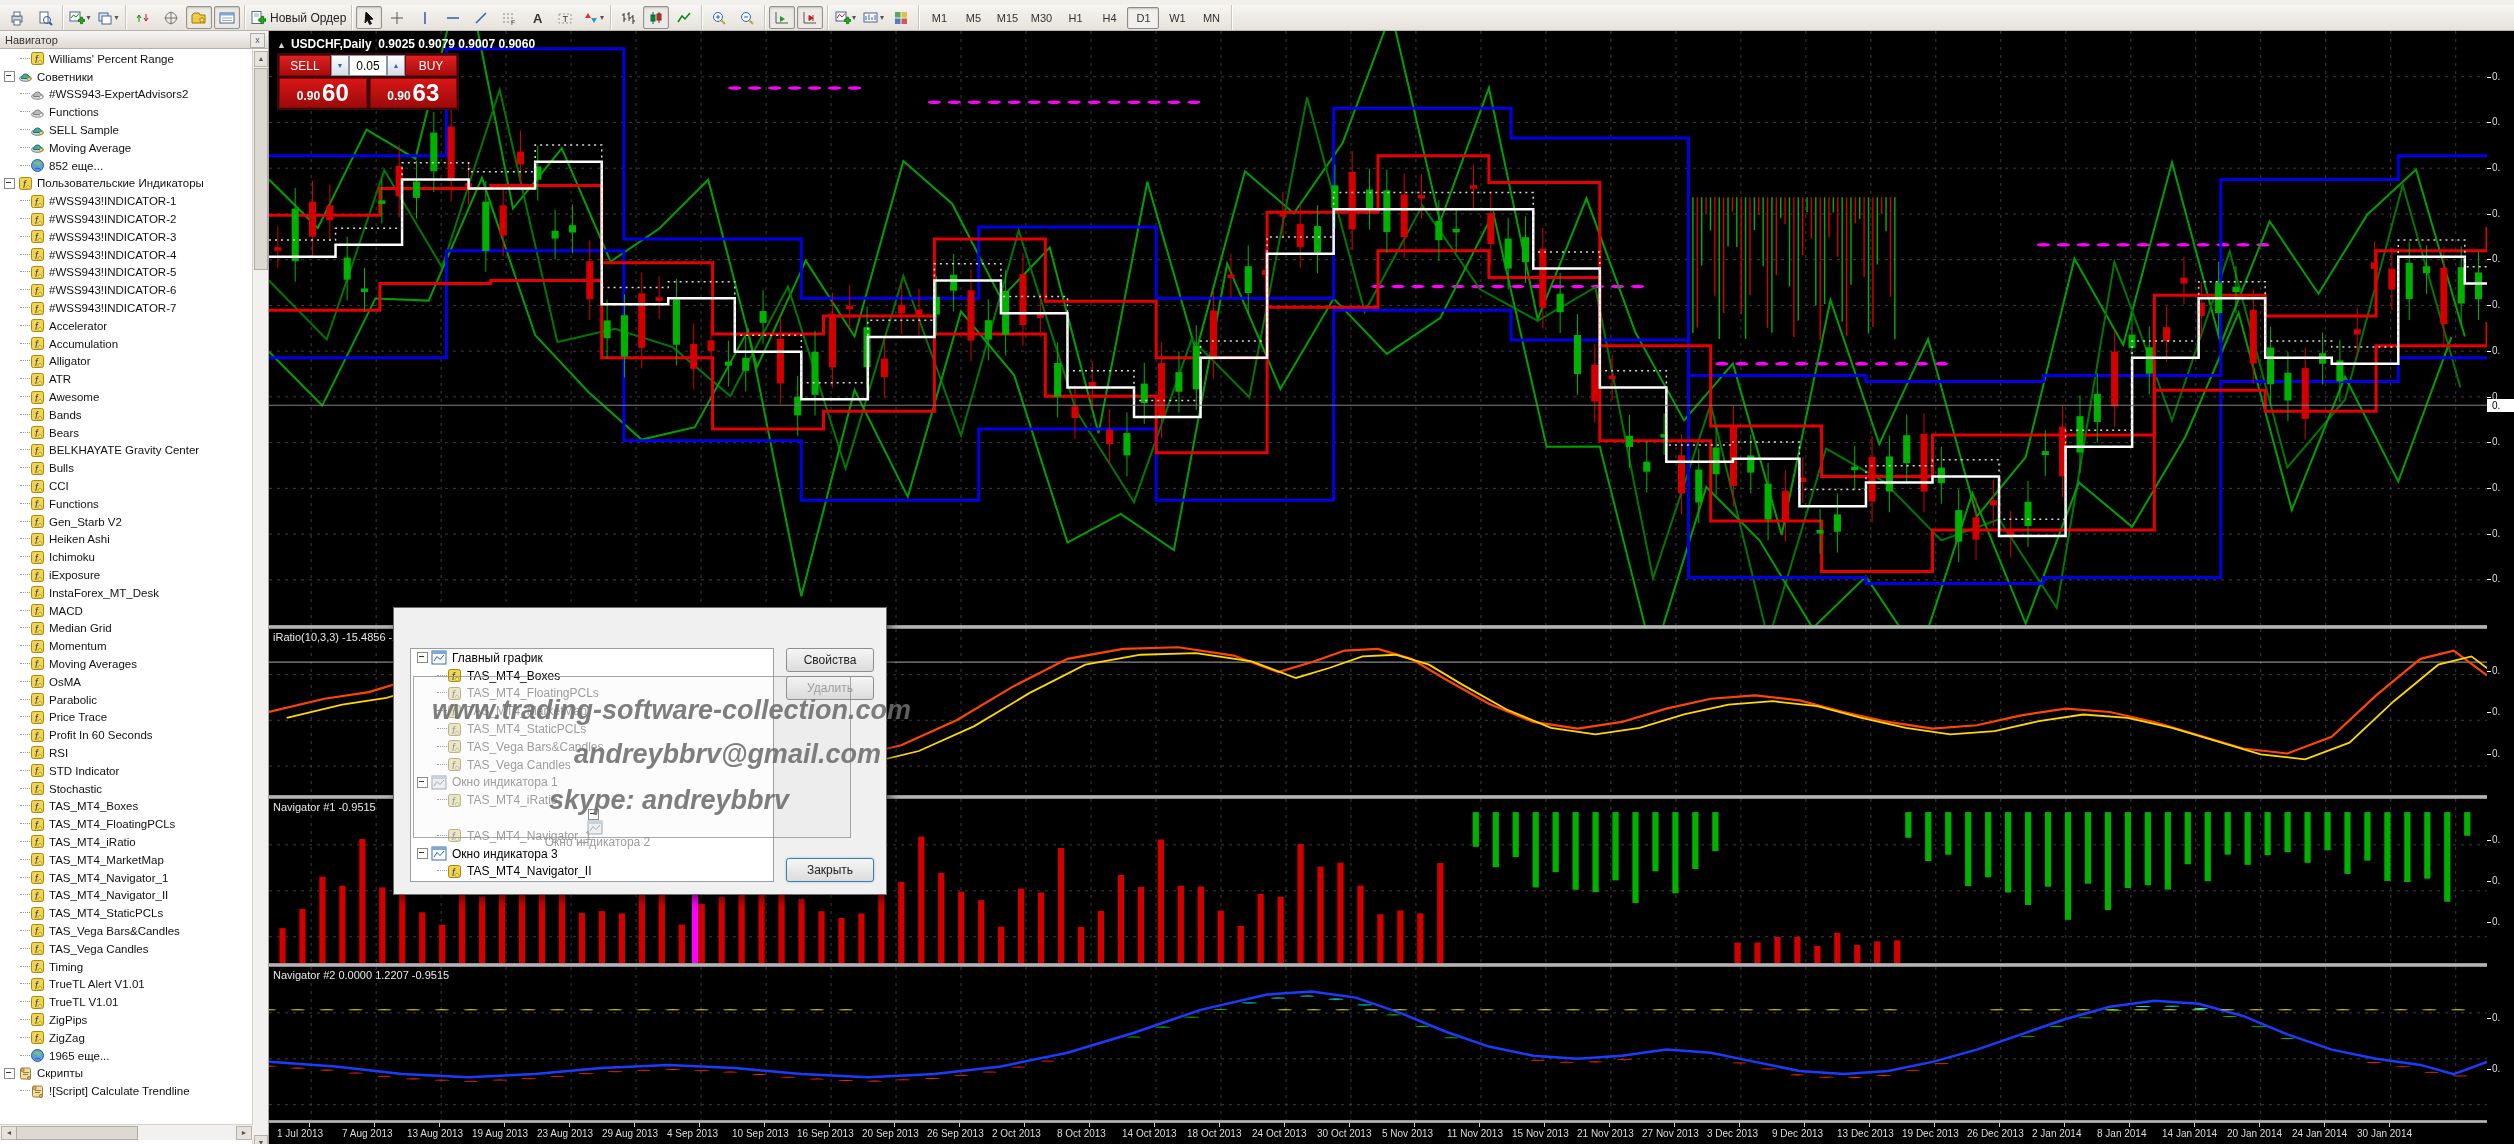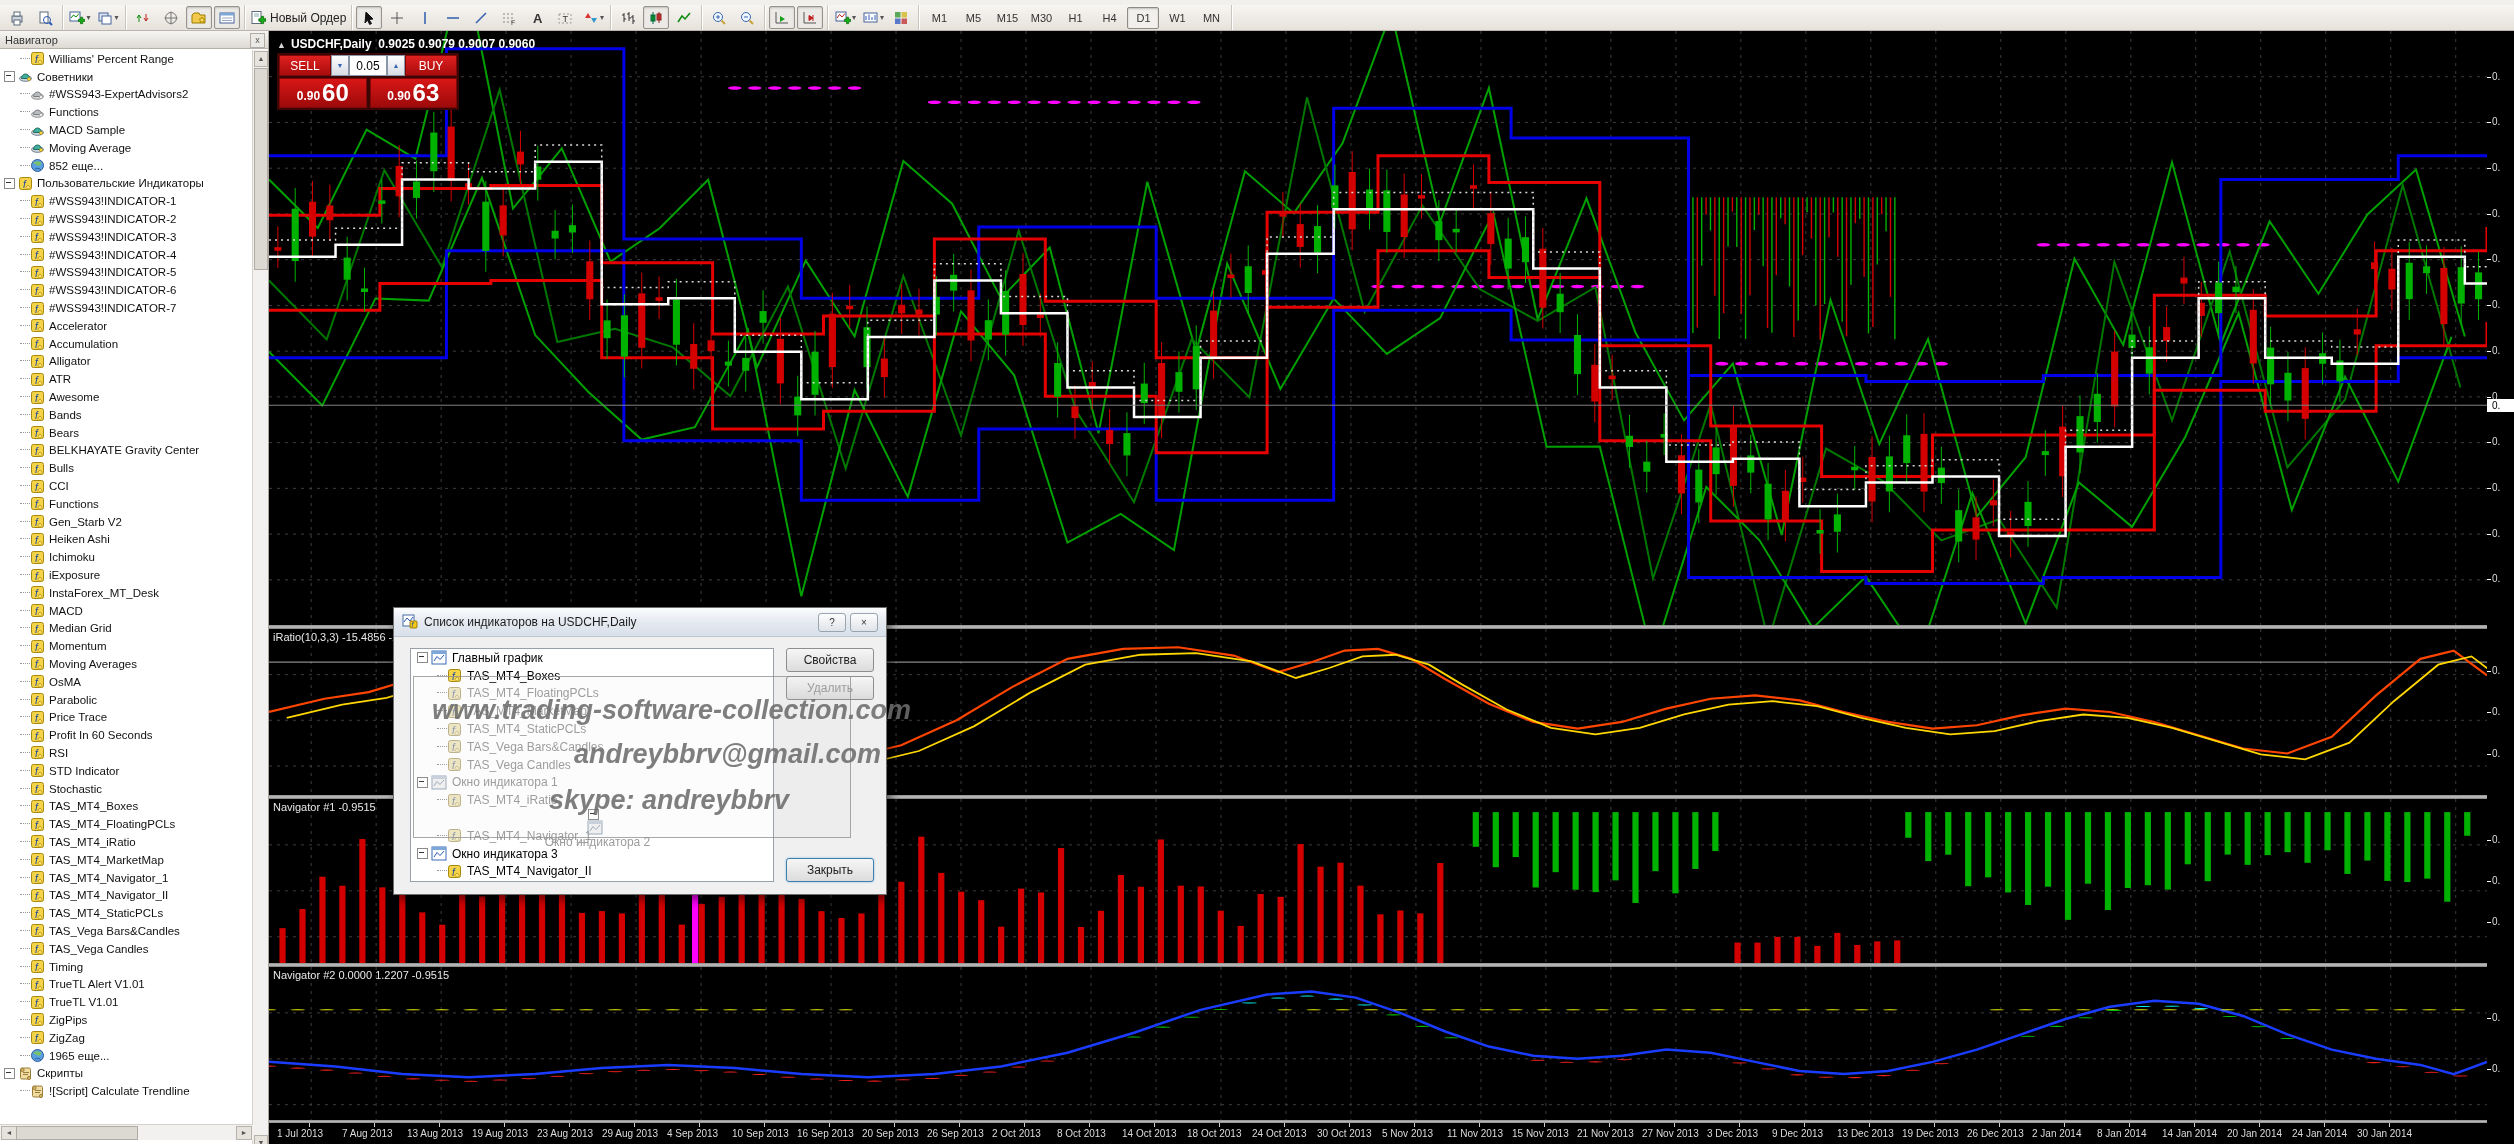--- a/index.html
+++ b/index.html
@@ -407,21 +407,21 @@
         </div>
         <div class="nav-row" style="padding-left: 20px;">
           <span class="guide"></span>
           <span style="display: flex;">
             <svg width="15" height="15" viewBox="0 0 15 15">
               <ellipse cx="7.5" cy="9.5" rx="6" ry="2.8" fill="#cfd6dd" stroke="#6a7b8a"></ellipse>
               <path d="M3.5 9.5a4 4.5 0 018 0z" fill="#3fae9d" stroke="#256d62"></path>
               <path d="M9 10l2 2 2-2-2-2z" fill="#f5d44a" stroke="#a8880a" stroke-width="0.7"></path>
             </svg>
           </span>
-          <span class="lbl">MACD Sample</span>
+          <span class="lbl">SELL Sample</span>
         </div>
         <div class="nav-row" style="padding-left: 20px;">
           <span class="guide"></span>
           <span style="display: flex;">
             <svg width="15" height="15" viewBox="0 0 15 15">
               <ellipse cx="7.5" cy="9.5" rx="6" ry="2.8" fill="#cfd6dd" stroke="#6a7b8a"></ellipse>
               <path d="M3.5 9.5a4 4.5 0 018 0z" fill="#3fae9d" stroke="#256d62"></path>
               <path d="M9 10l2 2 2-2-2-2z" fill="#f5d44a" stroke="#a8880a" stroke-width="0.7"></path>
             </svg>
           </span>
@@ -1964,31 +1964,20 @@
         <div class="g-tick" style="top: 891px;"></div>
         <div class="g-lbl" style="top: 981px;">0.</div>
         <div class="g-tick" style="top: 987px;"></div>
         <div class="g-lbl" style="top: 1032px;">0.</div>
         <div class="g-tick" style="top: 1038px;"></div>
         <div id="cur-price" style="top: 368.22px;">0.</div>
       </div>
   </div>
 
   <div id="dialog">
-    <div id="dlg-title">
-      <span class="t-icon"><svg width="16" height="16">
-            <rect x="1" y="2" width="11" height="11" fill="#fff" stroke="#4a6da8"></rect>
-            <polyline points="2,9 5,5 8,8 11,4" fill="none" stroke="#2a58b8"></polyline>
-            <rect x="8" y="8" width="7" height="7" rx="1" fill="#f5c918" stroke="#9a7d06"></rect>
-            <text x="9.5" y="14" font-size="7" font-style="italic" fill="#1a46a0">f</text>
-          </svg></span>
-      <span style="flex:1">Список индикаторов на USDCHF,Daily</span>
-      <span class="cap-btn">?</span>
-      <span class="cap-btn">×</span>
-    </div>
     <div id="dlg-tree">
         <div class="dt-row" style="padding-left: 6px;">
           <span class="exp"></span>
           <span style="display: flex;">
             <svg width="16" height="15" viewBox="0 0 16 15">
               <rect x="1" y="1" width="14" height="13" fill="#fff" stroke="#3a6ab8"></rect>
               <rect x="1" y="1" width="14" height="3" fill="#7da7d9"></rect>
               <polyline points="3,11 6,6.5 9,9.5 13,5" fill="none" stroke="#2a58b8"></polyline>
             </svg>
           </span>

